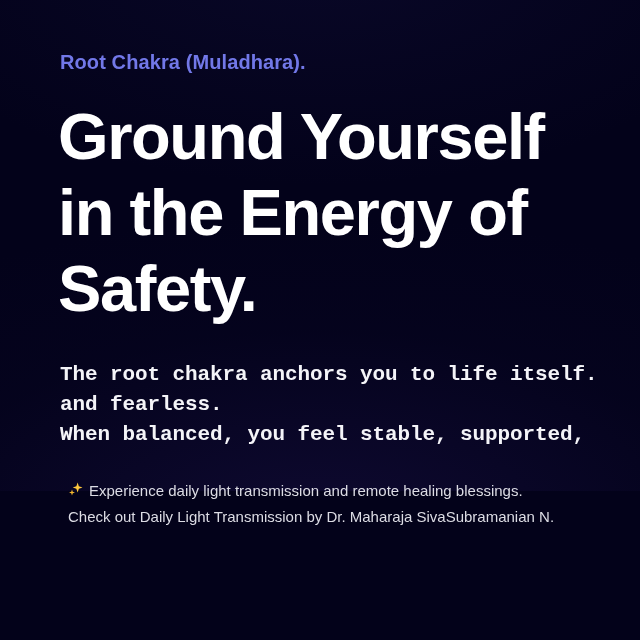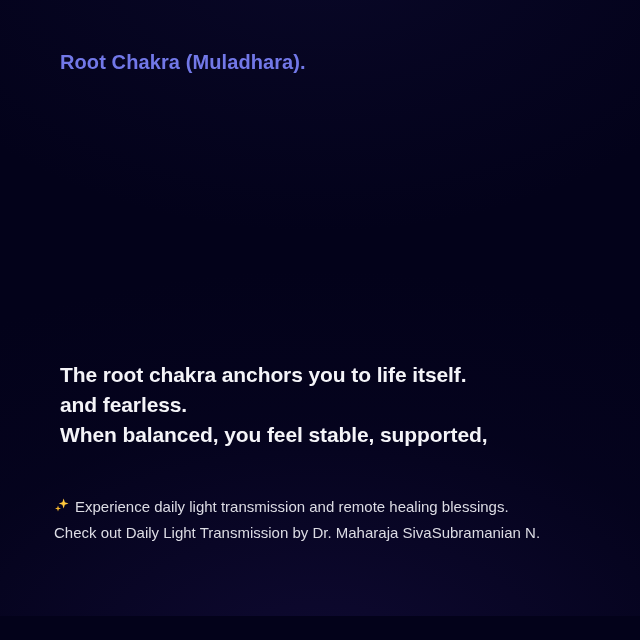--- a/index.html
+++ b/index.html
@@ -10,21 +10,21 @@
     width: 640px;
     height: 640px;
     overflow: hidden;
     background: #03021a;
     font-family: "Liberation Sans", sans-serif;
     -webkit-font-smoothing: antialiased;
   }
   #card {
     position: relative;
     width: 640px;
-    height: 616px;
+    height: 491px;
     background:
       radial-gradient(140% 90% at 50% 108%, rgba(60,40,140,0.20) 0%, rgba(30,20,80,0.06) 45%, rgba(3,2,26,0) 72%),
       radial-gradient(120% 80% at 50% -10%, rgba(40,36,110,0.16) 0%, rgba(3,2,26,0) 60%),
       #03021a;
     box-sizing: border-box;
     padding: 0 64px 12px 60px;
   }
   .eyebrow {
     position: absolute;
     left: 60px;
@@ -54,35 +54,35 @@
   .body-copy {
     position: absolute;
     left: 60px;
     top: 360px;
     width: 530px;
     font-size: 21px;
     line-height: 30px;
     font-weight: 700;
     letter-spacing: -0.1px;
     color: #f4f4f8;
+    font-family: Liberation Mono, monospace;
   }
   .body-copy .bd-line {
     display: block;
     white-space: nowrap;
   }
   .note {
     position: absolute;
-    left: 54px;
+    left: 68px;
     top: 478px;
     width: 540px;
     font-size: 15px;
     line-height: 25px;
     font-weight: 400;
     color: #dcdce4;
-    margin-top: 16px;
   }
   .note .nt-line {
     display: block;
     white-space: nowrap;
   }
   .sparkle-icon {
     display: inline-block;
     vertical-align: -1px;
     margin-right: 4px;
   }
@@ -101,20 +101,25 @@
     white-space: nowrap;
   }
 </style>
 </head>
 <body>
 
 <div id="card">
 
   <div class="eyebrow">Root Chakra (Muladhara).</div>
 
+  <div class="headline">
+    <span class="hl-line">Ground Yourself</span>
+    <span class="hl-line">in the Energy of</span>
+    <span class="hl-line">Safety.</span>
+  </div>
 
   <div class="body-copy">
     <span class="bd-line">The root chakra anchors you to life itself.</span>
     <span class="bd-line">and fearless.</span>
     <span class="bd-line">When balanced, you feel stable, supported,</span>
   </div>
 
   <div class="note">
     <span class="nt-line"><span class="sparkle-icon"><svg width="17" height="15" viewBox="0 0 17 15" aria-hidden="true">
             <path d="M9.6 0.6 L10.85 4.25 L14.5 5.5 L10.85 6.75 L9.6 10.4 L8.35 6.75 L4.7 5.5 L8.35 4.25 Z" fill="#ffc83d"></path>

